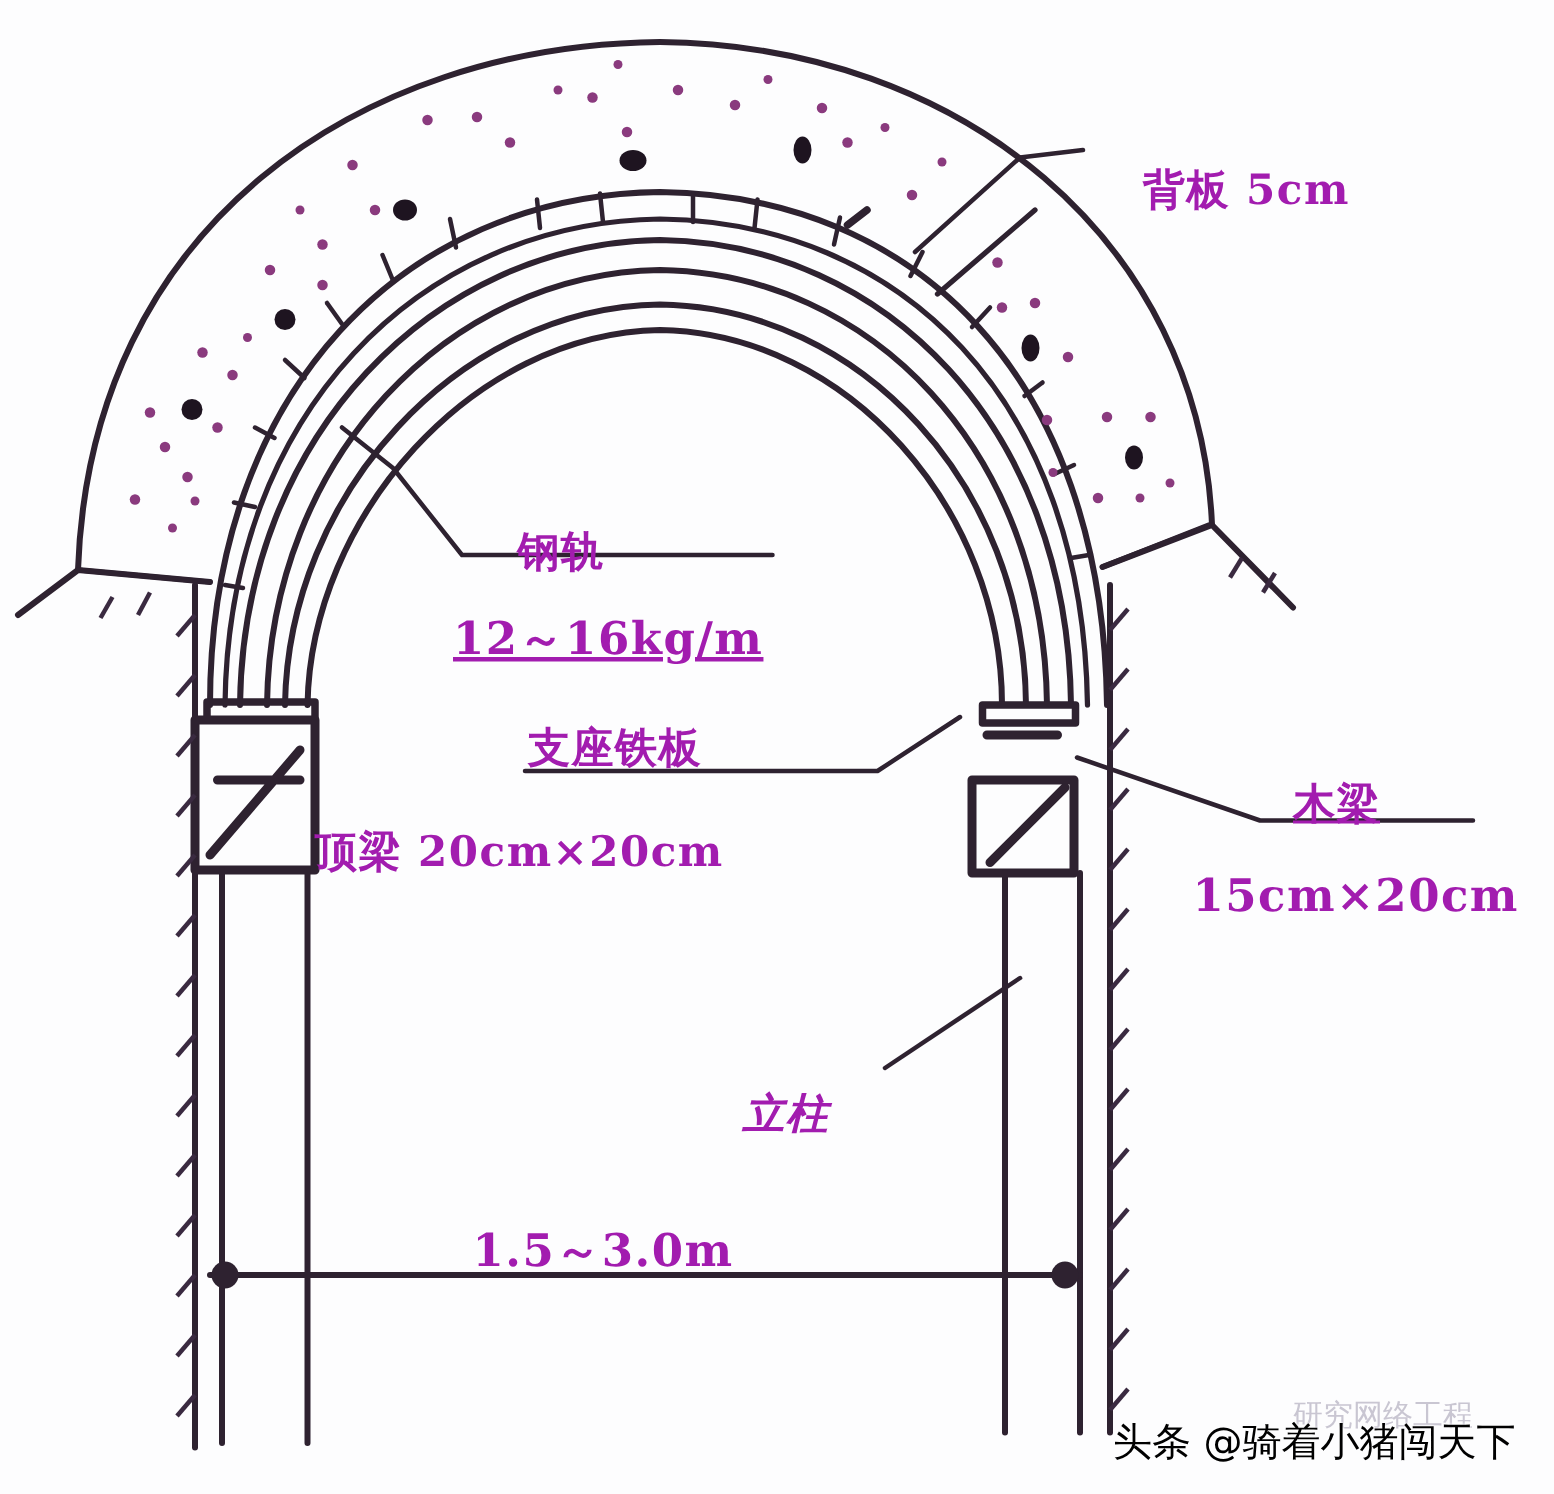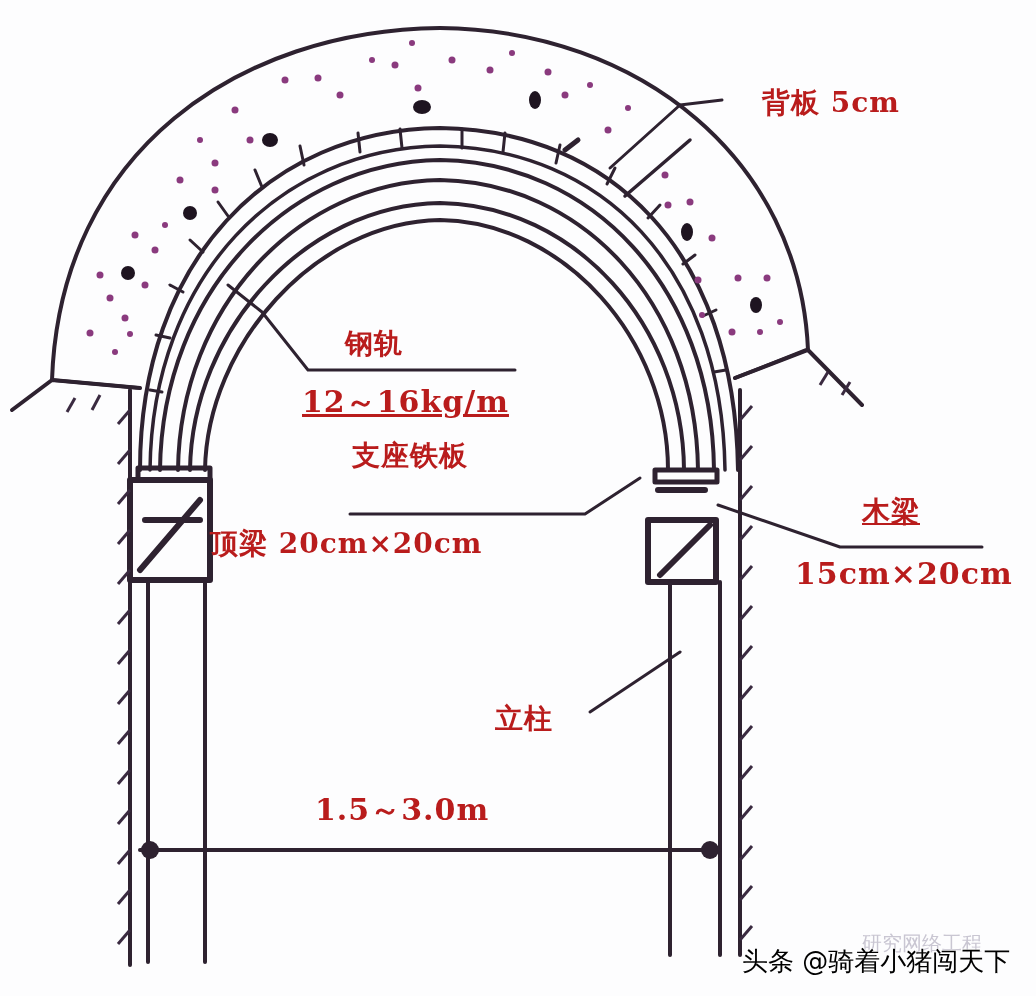--- a/index.html
+++ b/index.html
@@ -1,20 +1,20 @@
 <!DOCTYPE html>
 <html><head>
 <meta charset="utf-8">
 <style>
   html, body { margin: 0; padding: 0; background: #fdfdfe; }
   body { width: 1036px; height: 996px; position: relative; overflow: hidden;
          font-family: "DejaVu Sans", sans-serif; }
   svg { position: absolute; left: 0; top: 0; }
-  .lbl { position: absolute; color: #b91c1c; font-family: "DejaVu Serif", serif;
-         font-weight: bold; white-space: nowrap; letter-spacing: 1px; }
+  .lbl { position: absolute; color: #a21caf; font-family: "DejaVu Serif", serif;
+         font-weight: bold; white-space: nowrap; letter-spacing: 1px; margin-top: 24px; }
   .lbl-zh { font-size: 28px; }
   .lbl-dim { font-size: 30px; }
   .watermark { position: absolute; left: 742px; top: 944px; font-size: 26px;
                color: #000000; font-family: "DejaVu Sans", sans-serif;
                text-shadow: 0 0 2px #fff, 0 0 2px #fff; }
   .watermark-ghost { position: absolute; left: 862px; top: 930px; font-size: 20px;
                      color: #c9c6d2; font-family: "DejaVu Sans", sans-serif; text-align: right; }
 </style>
 </head>
 <body>
@@ -178,21 +178,21 @@
     <ellipse cx="422" cy="107" rx="9" ry="7"></ellipse>
     <ellipse cx="535" cy="100" rx="6" ry="9"></ellipse>
     <ellipse cx="687" cy="232" rx="6" ry="9"></ellipse>
     <ellipse cx="756" cy="305" rx="6" ry="8"></ellipse>
   </g>
 </svg>
 
 <div class="lbl lbl-zh" style="left:762px; top:84px;">背板 5cm</div>
 <div class="lbl lbl-zh" style="left:345px; top:325px;">钢轨</div>
 <div class="lbl lbl-dim" style="left:302px; top:382px;text-decoration:underline;">12～16kg/m</div>
-<div class="lbl lbl-zh" style="left:352px; top:437px;text-align:right;">支座铁板</div>
+<div class="lbl lbl-zh" style="left:352px; top:456px;text-align:right;">支座铁板</div>
 <div class="lbl lbl-zh" style="left:210px; top:525px;">顶梁 20cm×20cm</div>
 <div class="lbl lbl-zh" style="left:862px; top:493px;text-decoration:underline;">木梁</div>
 <div class="lbl lbl-dim" style="left:795px; top:556px;">15cm×20cm</div>
-<div class="lbl lbl-zh" style="left:495px; top:700px;">立柱</div>
+<div class="lbl lbl-zh" style="left:495px; top:700px;font-style:italic;">立柱</div>
 <div class="lbl lbl-dim" style="left:315px; top:790px;text-align:center;">1.5～3.0m</div>
 
 <div class="watermark-ghost">研究网络工程</div>
 <div class="watermark">头条 @骑着小猪闯天下</div>
 
 </body></html>

